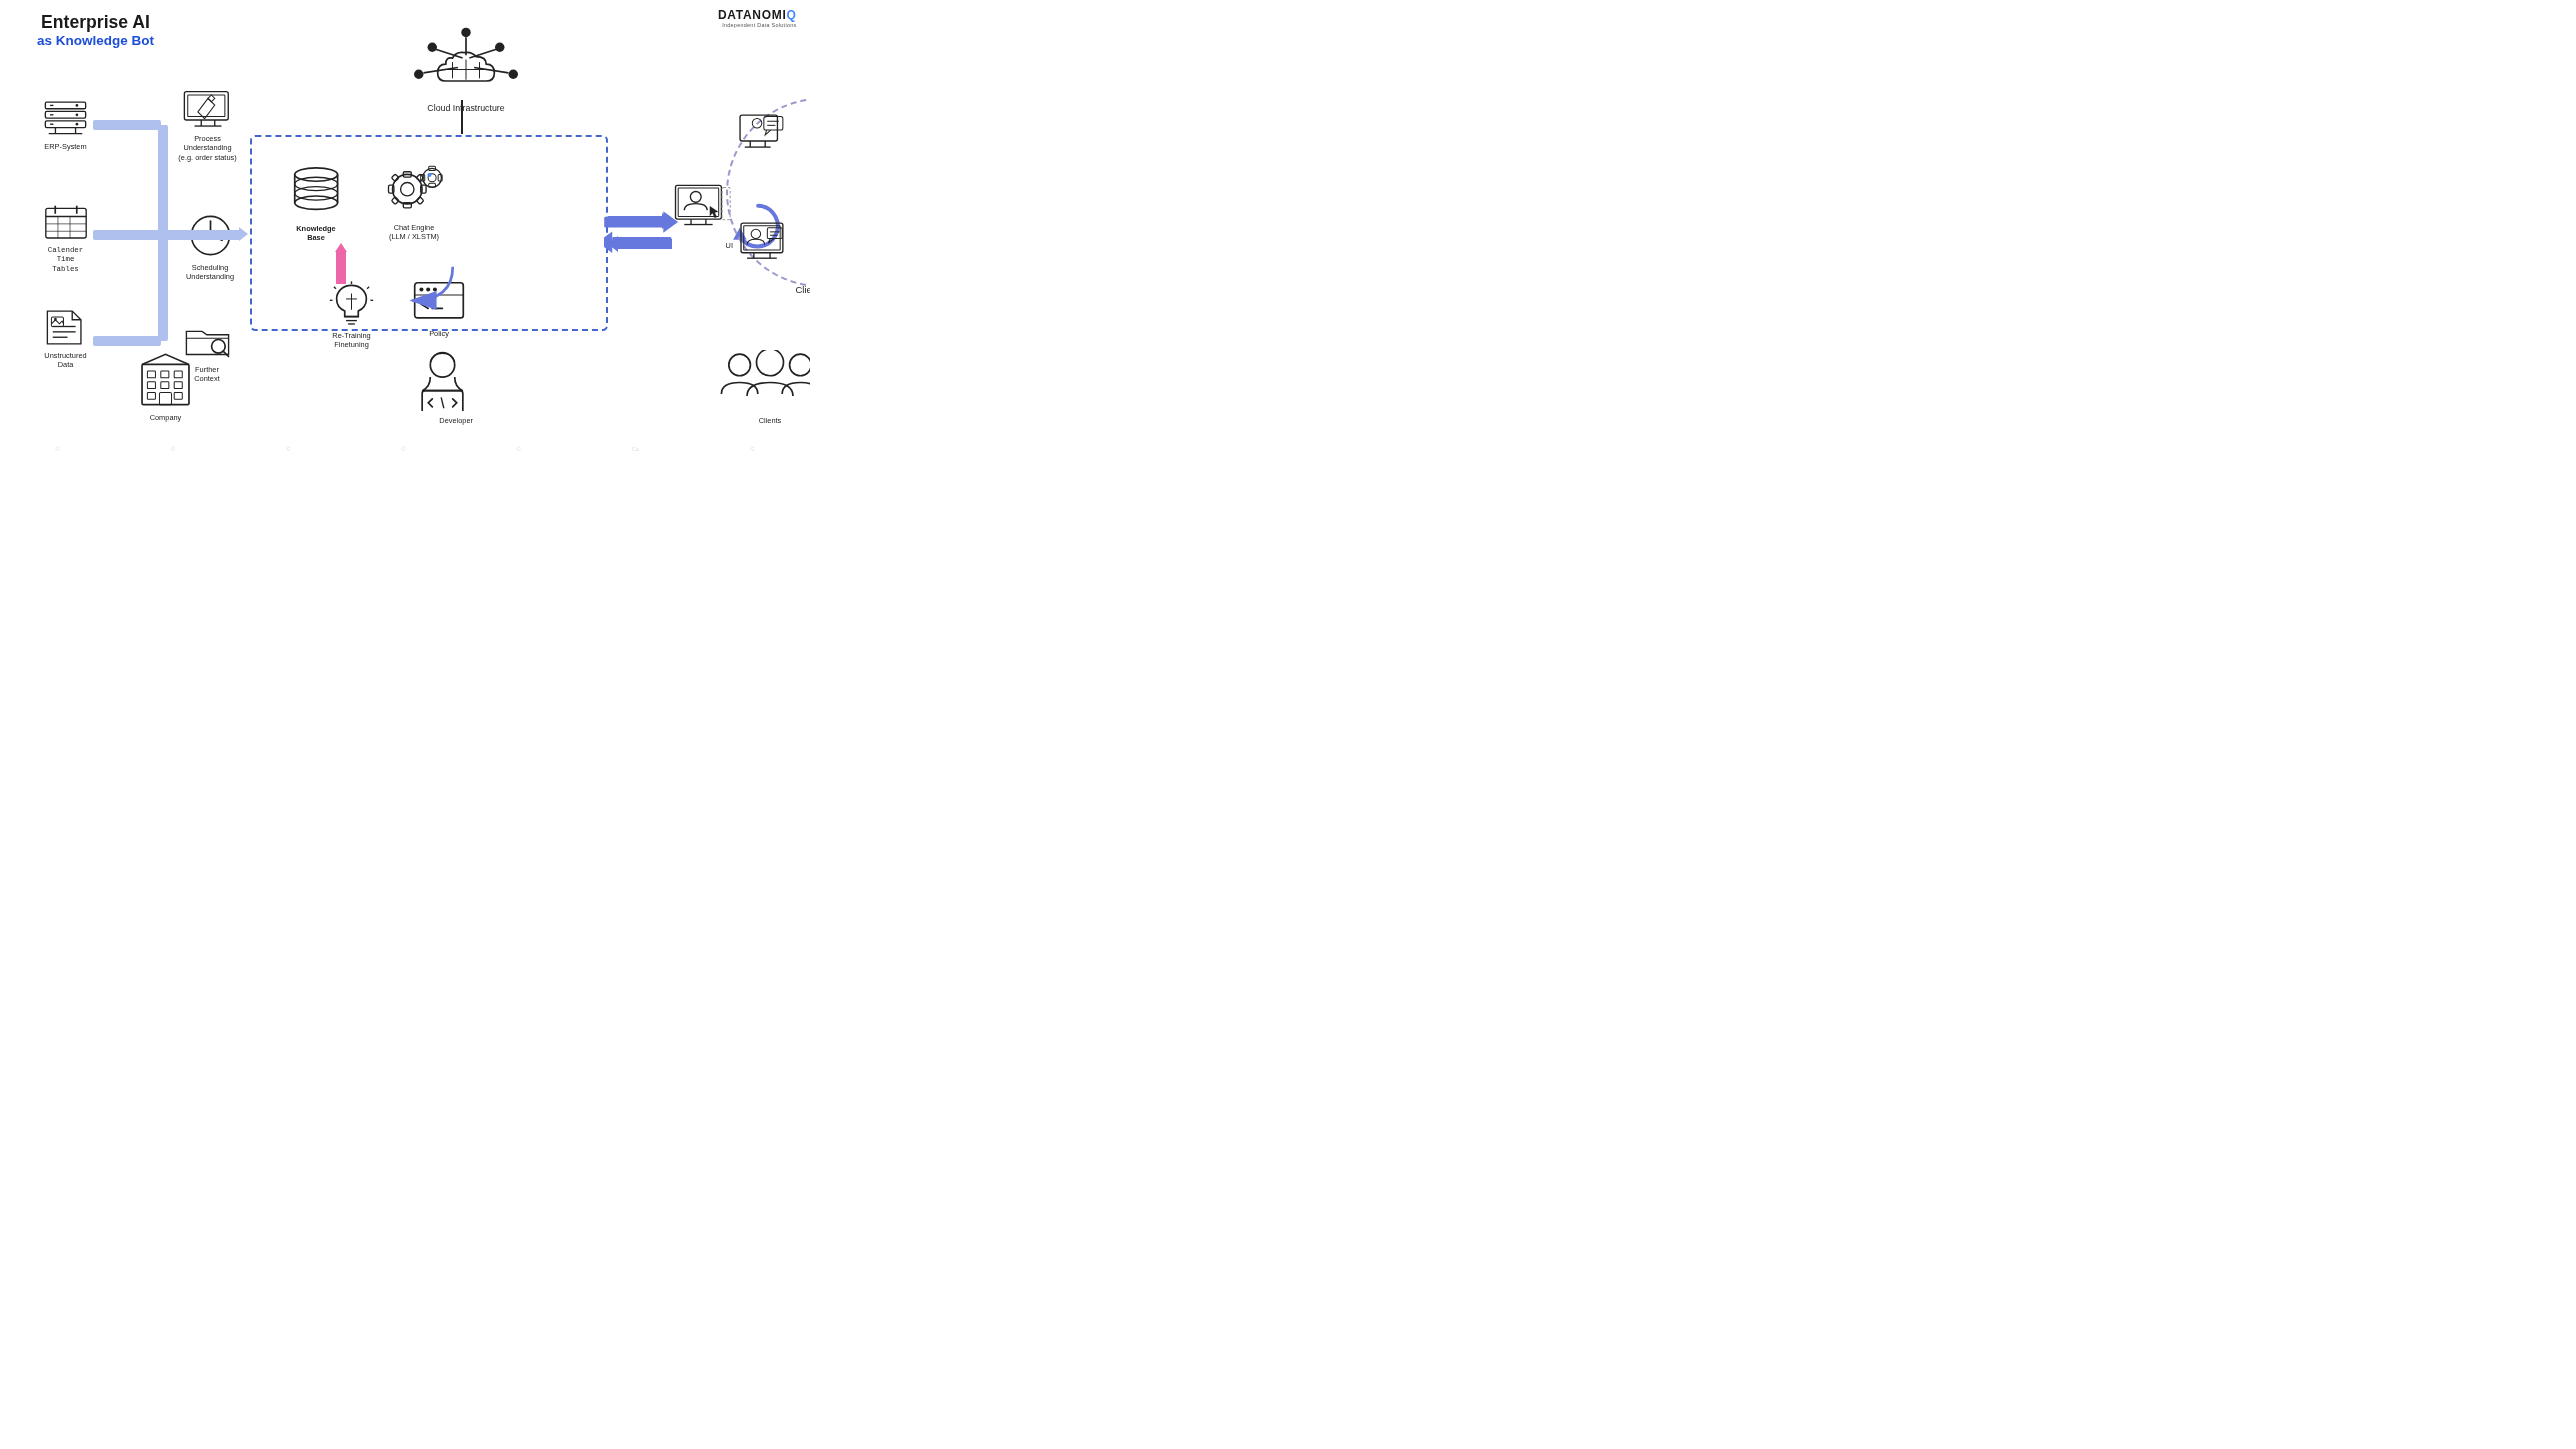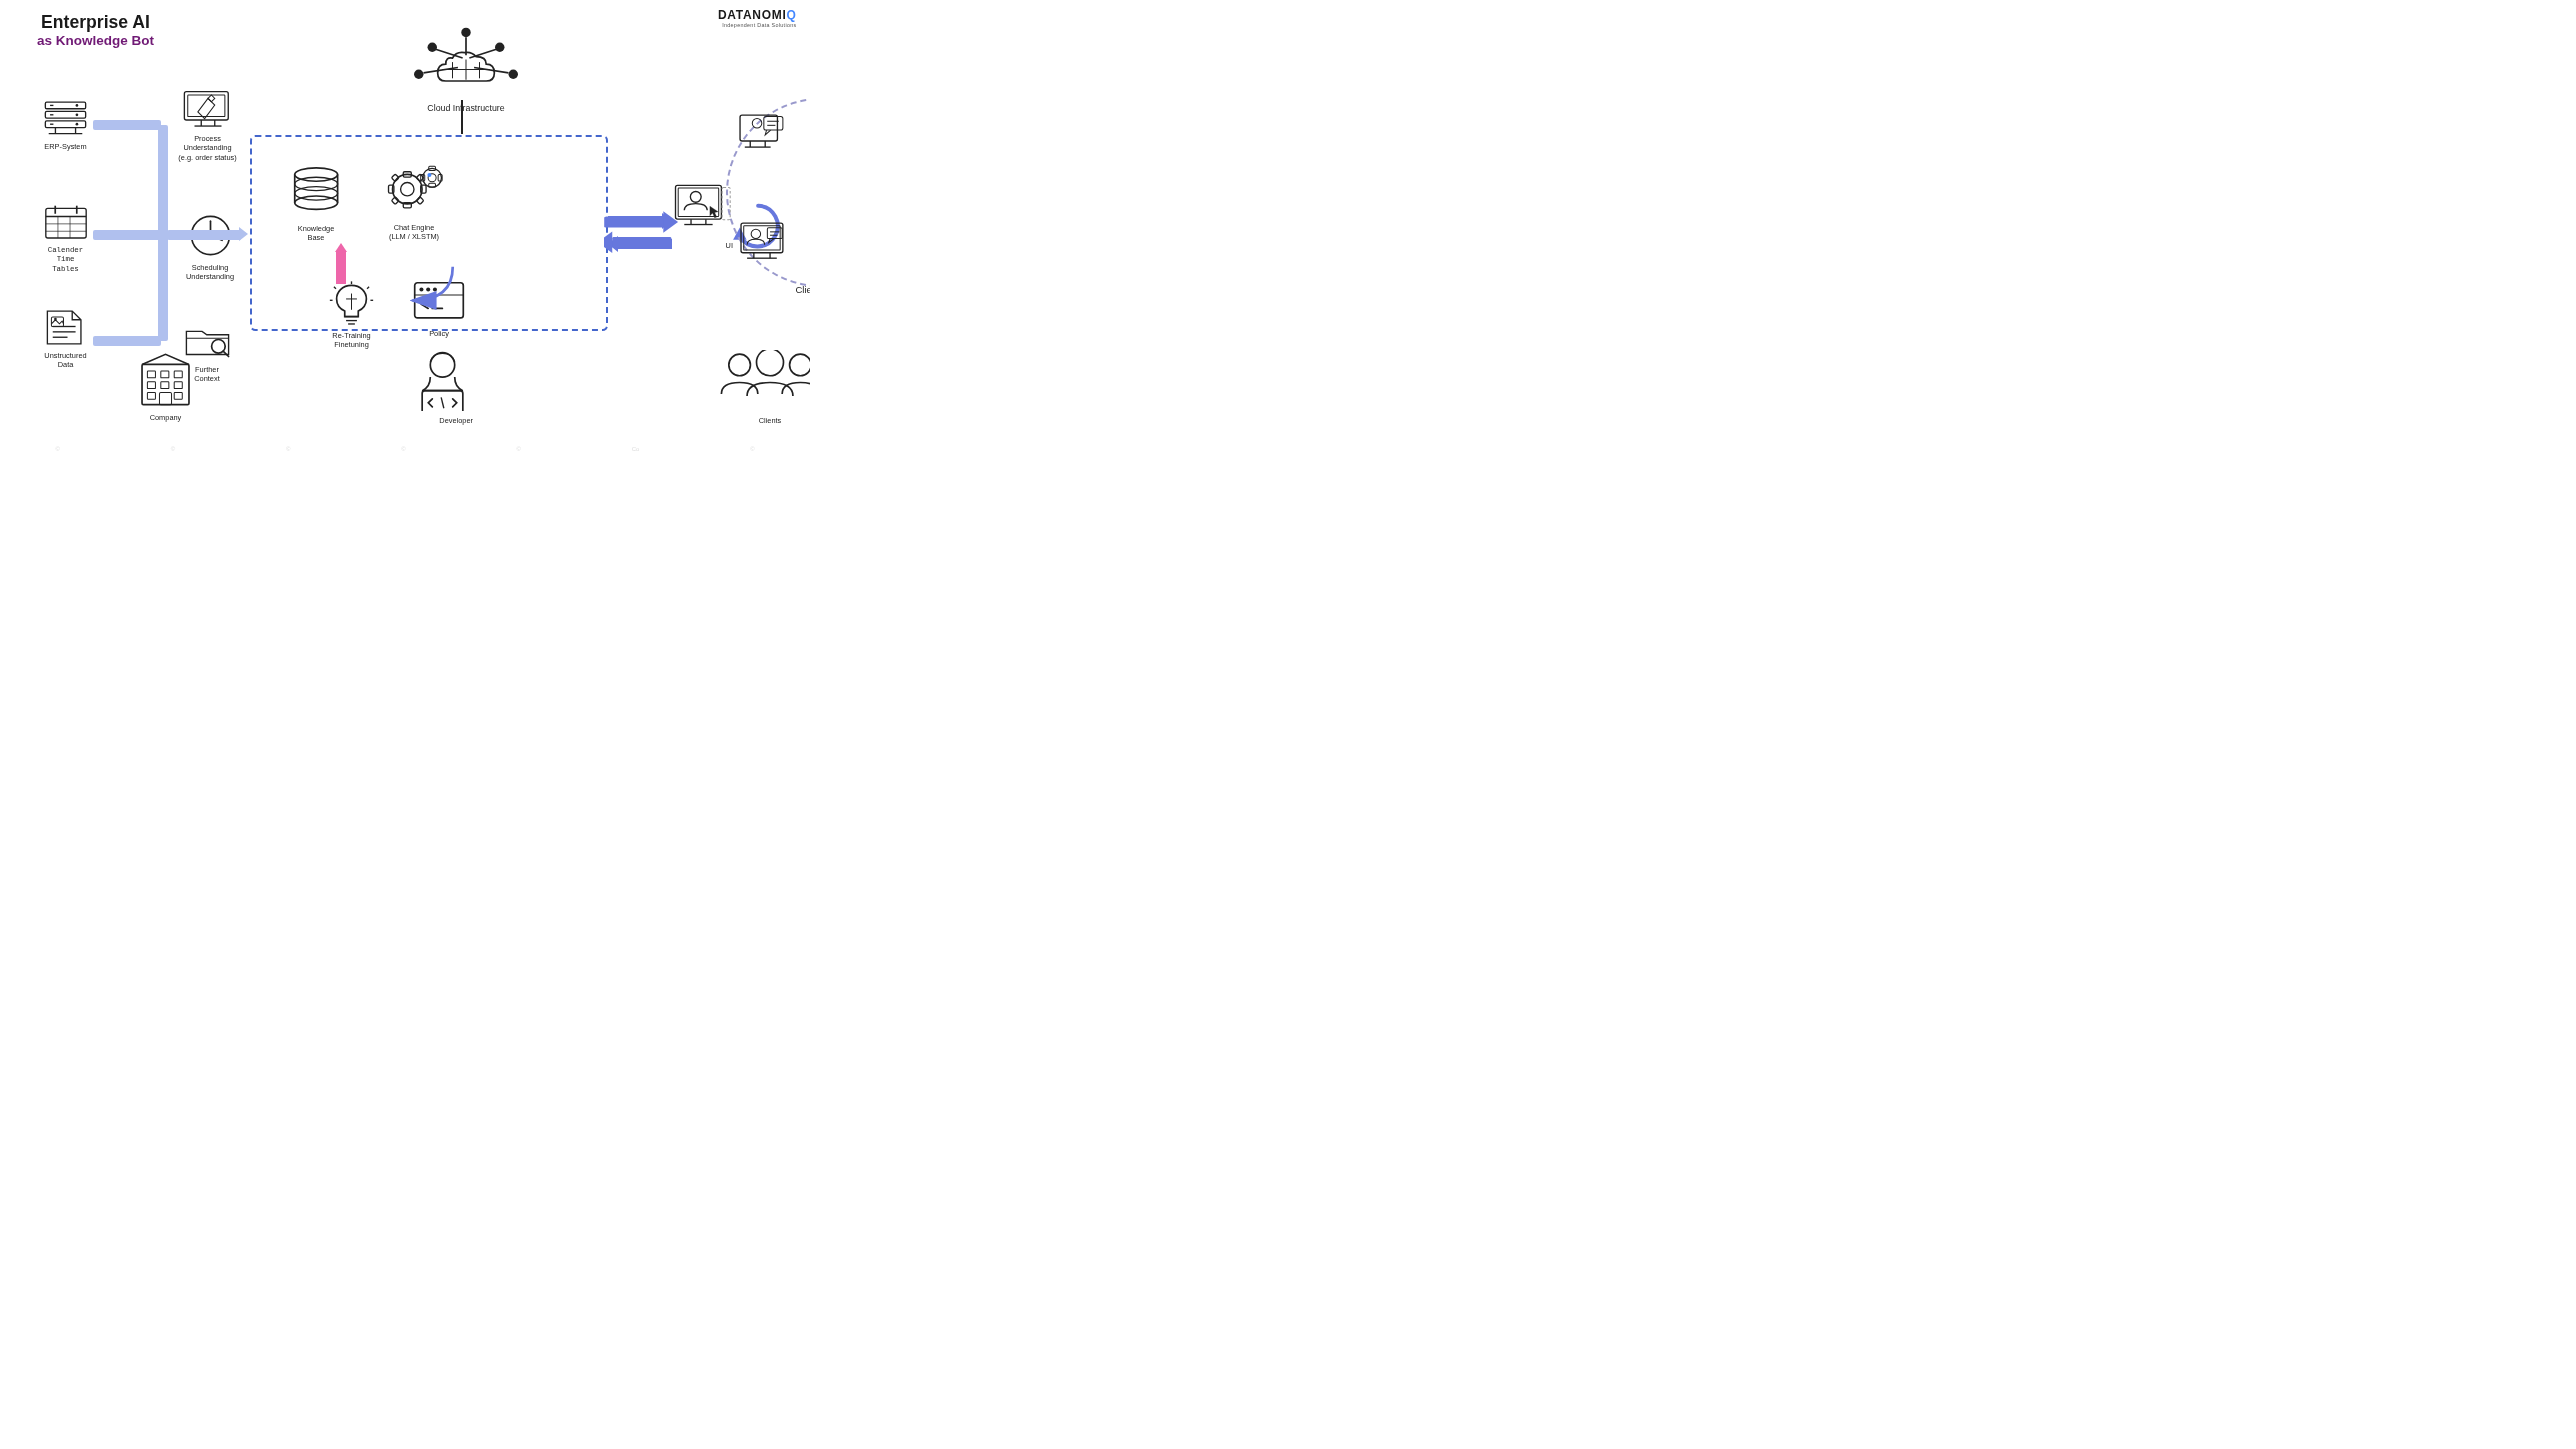--- a/index.html
+++ b/index.html
@@ -27,21 +27,21 @@
       text-align: center;
     }
     .title-main {
       font-size: 17.6px;
       font-weight: 900;
       color: #1a1a1a;
     }
     .title-sub {
       font-size: 13.5px;
       font-weight: 700;
-      color: #701a75;
+      color: #1d4ed8;
     }
 
     
     .logo {
       position: absolute;
       top: 8px;
       right: 13.5px;
       text-align: right;
     }
     .logo-text {
@@ -311,21 +311,21 @@
       <line x1="100" y1="52" x2="100" y2="76" stroke="#222" stroke-width="1.5"></line>
       <line x1="45" y1="63" x2="115" y2="63" stroke="#222" stroke-width="1.5"></line>
     </svg>
     <div style="font-size:8.8px; color:#222; margin-top:-6.8px;">Cloud Infrastructure</div>
   </div>
 
   <div class="connector" style="left:461px; top:100px; width:2px; height:34px; background:#222;"></div>
 
   <div class="dashed-box" style="left:250px; top:135px; width:358px; height:196px;"></div>
 
-  <div class="icon-box" style="left:282px; top:165px; width:68px;">
+  <div class="icon-box" style="left:282px; top:165px; width:68px;font-weight:bold;">
     <svg width="57" height="54" viewBox="0 0 85 80">
 
       <ellipse cx="42" cy="14" rx="32" ry="10" fill="none" stroke="#222" stroke-width="2.5"></ellipse>
       <ellipse cx="42" cy="56" rx="32" ry="10" fill="none" stroke="#222" stroke-width="2.5"></ellipse>
       <line x1="10" y1="14" x2="10" y2="56" stroke="#222" stroke-width="2.5"></line>
       <line x1="74" y1="14" x2="74" y2="56" stroke="#222" stroke-width="2.5"></line>
       <ellipse cx="42" cy="28" rx="32" ry="10" fill="none" stroke="#222" stroke-width="2"></ellipse>
       <ellipse cx="42" cy="42" rx="32" ry="10" fill="none" stroke="#222" stroke-width="2"></ellipse>
     </svg>
     <div class="icon-label">Knowledge<br>Base</div>

